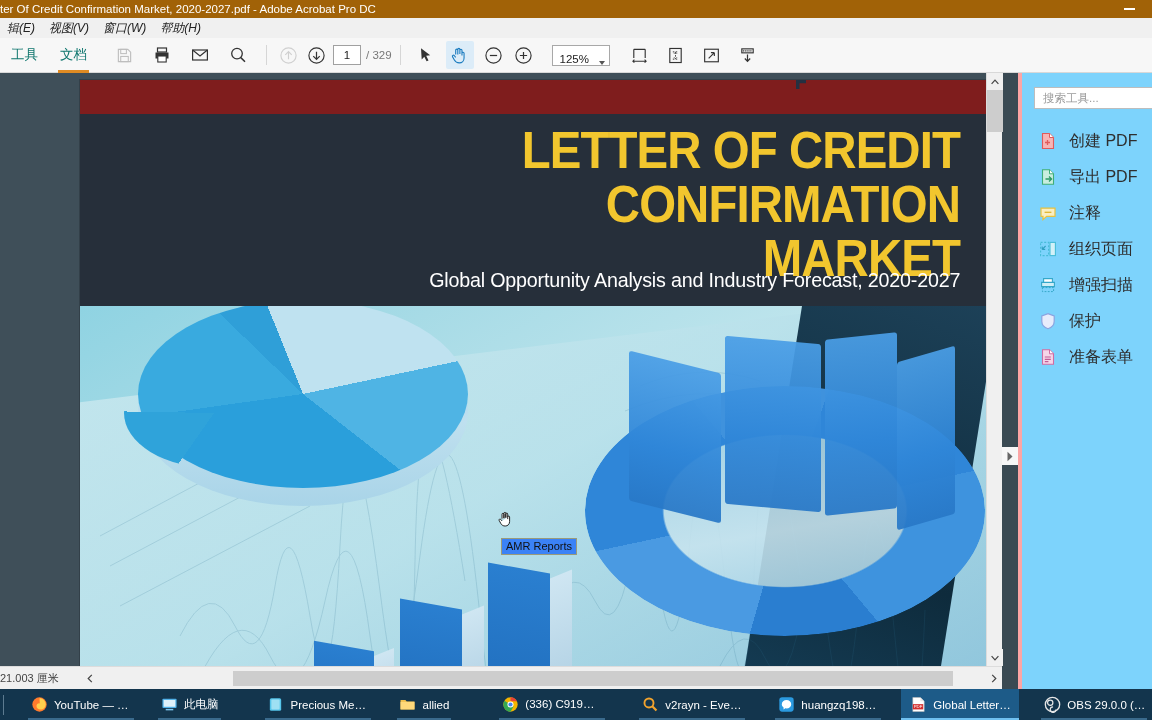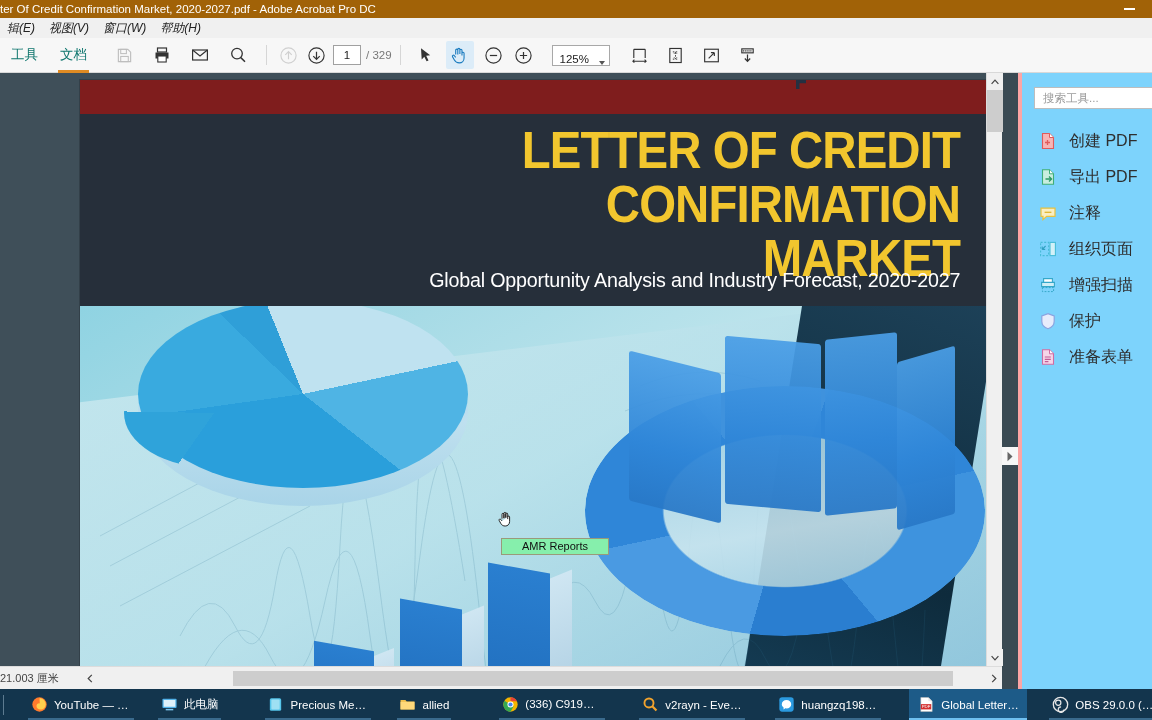--- a/index.html
+++ b/index.html
@@ -111,22 +111,22 @@
                 mask:radial-gradient(ellipse 52% 52% at 50% 50%, transparent 58%, #000 59%); }
   .donut-inner { position:absolute; left:72px; top:104px; width:256px; height:160px; border-radius:50%;
                  background:linear-gradient(170deg,#9fcfe3 0%,#c6e3ee 60%,#a6d2e5 100%); opacity:.9; }
   .donut-wall { position:absolute; background:linear-gradient(180deg,#4a9ee6 0%,#2f86d8 60%,#2878c7 100%);
                 border-radius:3px; opacity:.93; }
   .grid-lines { position:absolute; inset:0; opacity:.35; }
   .bar { position:absolute; background:linear-gradient(180deg,#2a7fd0 0%,#1f6cbb 100%); }
   .bar-side { position:absolute; background:linear-gradient(180deg,#cfe6f2,#a9cbe0); }
 
   
-  .tooltip { position:absolute; left:501px; top:465px; background:#86efac; border:1px solid #9a9a7a;
-             font-size:11px; color:#111; padding:1px 20px; line-height:13px; white-space:nowrap; z-index:30; }
+  .tooltip { position:absolute; left:501px; top:465px; background:#3b82f6; border:1px solid #9a9a7a;
+             font-size:11px; color:#111; padding:1px 4px; line-height:13px; white-space:nowrap; z-index:30; }
   .hand-cursor { position:absolute; left:497px; top:437px; width:18px; height:20px; z-index:31; }
 
   
   .vscroll { position:absolute; right:16px; top:0; width:16px; bottom:23px; background:#f0f0f0;
              border-left:1px solid #dcdcdc; }
   .vsb-arrow { width:16px; height:17px; display:flex; align-items:center; justify-content:center; background:#f0f0f0; }
   .vsb-arrow.bot { position:absolute; bottom:0; }
   .vsb-thumb { position:absolute; left:0; top:17px; width:16px; height:42px; background:#cdcdcd; }
   .vsb-track { position:absolute; left:0; top:59px; right:0; bottom:17px; background:#f0f0f0; }
   .collapse-arrow { position:absolute; right:0px; top:374px; width:16px; height:18px;
@@ -565,21 +565,21 @@
     <div class="tb-item" style="margin-left:18px">
       <span class="tb-ico">
         <svg width="17" height="17" viewBox="0 0 18 18">
             <rect x="1.4" y="1.4" width="15.2" height="15.2" rx="3" fill="#2b9ae0"></rect>
             <path d="M9 4.2c-2.8 0-5 2-5 4.5 0 1.4.7 2.6 1.9 3.4v2.1l1.9-1.1c.4.1.8.1 1.2.1 2.8 0 5-2 5-4.5s-2.2-4.5-5-4.5z" fill="#fff"></path>
           </svg>
       </span>
       <span class="tb-lbl">huangzq1980 ...</span>
     </div>
 
-    <div class="tb-item active" style="margin-left:22px">
+    <div class="tb-item active" style="margin-left:14px">
       <span class="tb-ico">
         <svg width="17" height="17" viewBox="0 0 18 18">
             <path d="M3 1.6h8l4 4v10.8H3z" fill="#ffffff" stroke="#bbb" stroke-width=".6"></path>
             <path d="M11 1.6v4h4" fill="#e8e8e8"></path>
             <rect x="3" y="8.6" width="11" height="5.6" fill="#d32f2f"></rect>
             <text x="8.5" y="13" font-size="4.6" fill="#fff" text-anchor="middle" font-family="Liberation Sans">PDF</text>
           </svg>
       </span>
       <span class="tb-lbl">Global Letter ...</span>
     </div>

